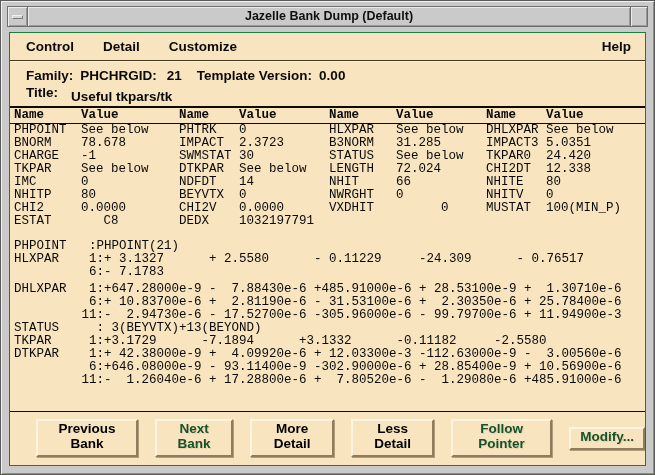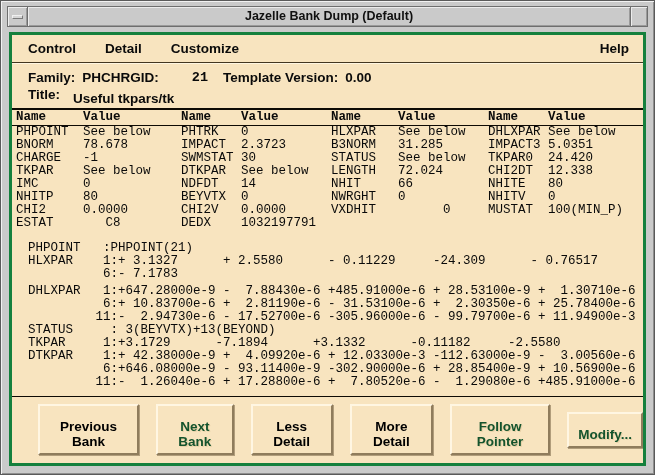--- a/index.html
+++ b/index.html
@@ -13,45 +13,45 @@
           box-shadow:inset 1px 1px 0 #eeeeee, inset -1px -1px 0 #9a9a9a;
           display:flex;align-items:center;justify-content:center;}
   .wm-dash{width:11px;height:4px;background:#d6d6d6;border:1px solid #7a7a7a;
            border-top-color:#f0f0f0;border-left-color:#f0f0f0;box-sizing:border-box;}
   .titlebar{flex:1;box-sizing:border-box;border:1px solid #6e6e6e;border-left:none;
             background:#cacaca;box-shadow:inset 1px 1px 0 #ececec, inset -1px -1px 0 #9a9a9a;
             text-align:center;font-weight:bold;font-size:12.5px;line-height:19px;color:#101010;}
   .corner-right{width:17px;box-sizing:border-box;border:1px solid #6e6e6e;border-left:none;
             background:#cacaca;box-shadow:inset 1px 1px 0 #ececec, inset -1px -1px 0 #9a9a9a;}
   .app{position:absolute;left:8px;right:8px;top:31px;bottom:8px;background:#f8e4bf;
-       border:3px solid #15803d;display:flex;flex-direction:column;overflow:hidden;}
+       border:1px solid #15803d;display:flex;flex-direction:column;overflow:hidden;}
   .menubar{display:flex;align-items:center;height:27px;padding:0 14px 0 16px;gap:29px;
            font-weight:bold;font-size:13.5px;color:#0a0a0a;flex:0 0 auto;}
   .menu-help{margin-left:auto;}
   .menu-item{cursor:default;}
   .etch{height:1px;background:#43361f;border-bottom:1px solid #fff6e1;flex:0 0 auto;}
   .header-block{padding:5px 0 2px 16px;font-weight:bold;font-size:13.5px;color:#0a0a0a;flex:0 0 auto;}
   .header-line{height:17px;display:flex;align-items:center;}
   .hsp{white-space:pre;}
-  .h-val{margin-left:7px;}  .h-id-label{} .h-id-val{margin-left:33px;font-family:Liberation Mono, monospace;}
+  .h-val{margin-left:7px;}  .h-id-label{} .h-id-val{margin-left:10px;}
   .h-tv-label{margin-left:15px;} .h-title-val{margin-left:13px;margin-top:8px;}
   .rule-thick{height:2px;background:#0e0a04;margin-top:3px;flex:0 0 auto;}
   .rule-thin{height:1px;background:#0e0a04;flex:0 0 auto;}
   .mono{font-family:"Liberation Mono","DejaVu Sans Mono",monospace;font-size:12.5px;color:#0a0a0a;}
   .table{padding-left:4px;flex:0 0 auto;}
   .trow{display:grid;grid-template-columns:67px 98px 60px 90px 67px 90px 60px 1fr;}
   .trow div{white-space:pre;line-height:13px;height:13px;overflow:visible;}
   .trow.head div{font-weight:bold;line-height:15px;height:15px;}
-  .detail{padding-left:16px;margin-top:12px;flex:0 0 auto;}
+  .detail{padding-left:4px;margin-top:12px;flex:0 0 auto;}
   .dline{white-space:pre;line-height:13px;height:13px;}
   .dline.grp{margin-top:4px;}
   .spacer{flex:1 1 auto;}
   .buttonbar{display:flex;gap:17px;padding:7px 0 8px 26px;align-items:center;flex:0 0 auto;}
   .btn{font-family:"Liberation Sans",sans-serif;font-weight:bold;font-size:13.5px;color:#000;
-       background:#f8e4bf;padding:13px 9px 4px;border:2px solid;
+       background:#f8e4bf;padding:0 9px 4px;border:2px solid;
        border-color:#fff6e2 #8f7c5c #8f7c5c #fff6e2;
        box-shadow:1px 1px 0 rgba(90,70,40,0.45);cursor:default;}
   .btn.disabled{color:#14532d;text-shadow:1px 1px 0 #e8d2a8;}
 </style>
 </head>
 <body>
 
 <div class="frame">
 
   <div class="titlebar-row">
@@ -202,20 +202,20 @@
       <div class="dline">         11:-  1.26040e-6 + 17.28800e-6 +  7.80520e-6 -  1.29080e-6 +485.91000e-6</div>
     </div>
 
     <div class="spacer"></div>
 
     <div class="rule-thin"></div>
 
     <div class="buttonbar">
       <button class="btn">Previous Bank</button>
       <button class="btn disabled">Next Bank</button>
+      <button class="btn">More Detail</button>
       <button class="btn">Less Detail</button>
-      <button class="btn">More Detail</button>
       <button class="btn disabled">Follow Pointer</button>
       <button class="btn disabled">Modify...</button>
     </div>
 
   </div>
 </div>
 
 </body></html>

